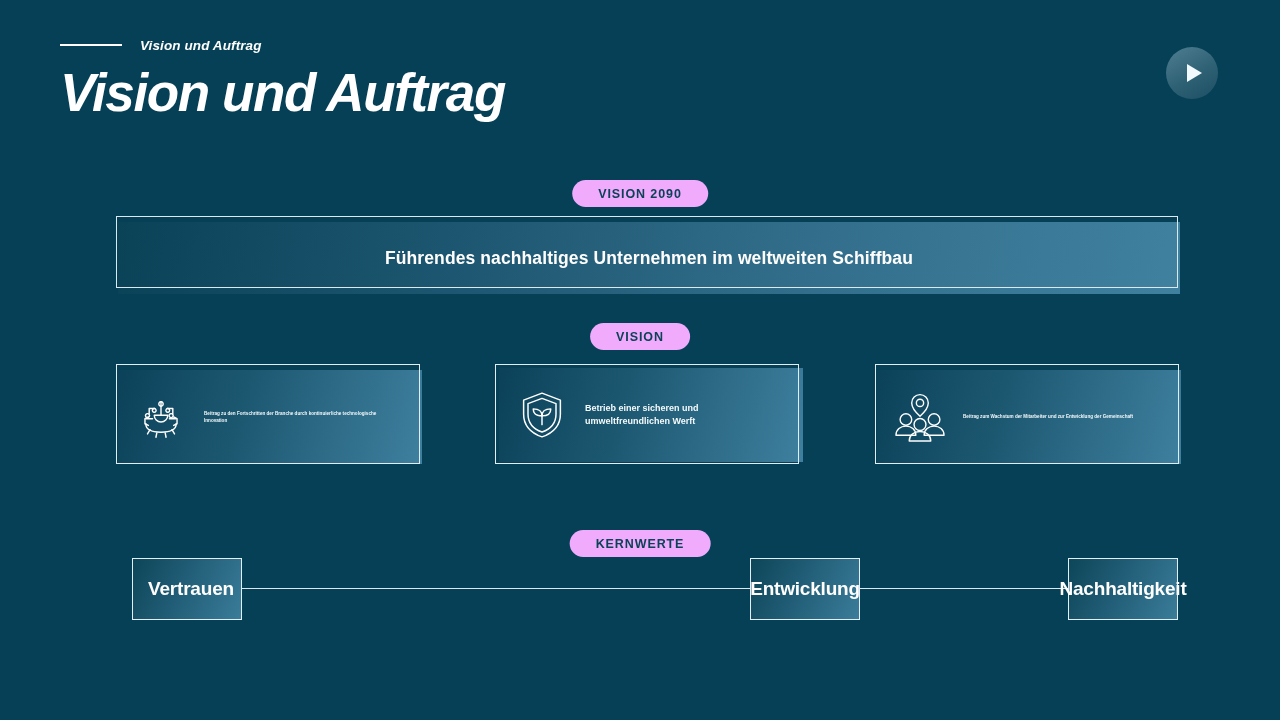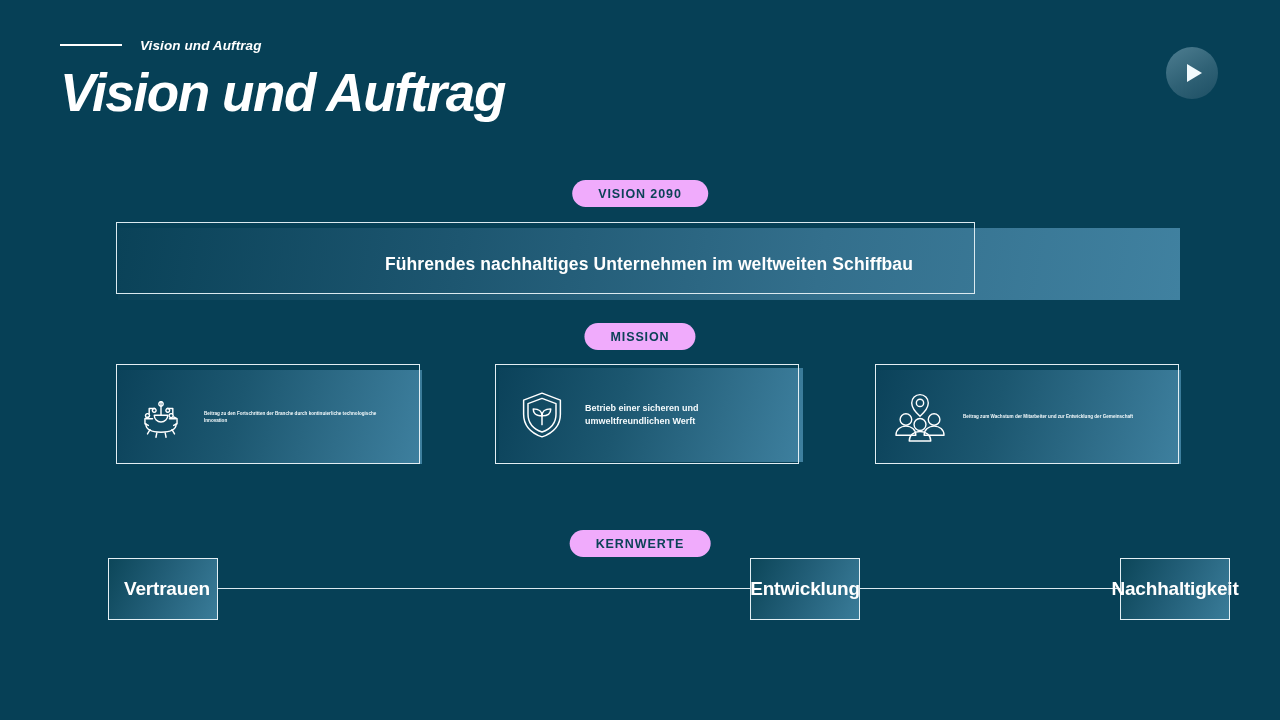--- a/index.html
+++ b/index.html
@@ -48,21 +48,21 @@
     border-radius:999px;
     font-size:12.5px; font-weight:bold; letter-spacing:0.9px;
     padding:7px 26px 6px;
     white-space:nowrap;
   }
   #pill-vision { top:180px; }
   #pill-mission { top:323px; }
   #pill-values  { top:530px; }
 
   
-  .vision-wrap { position:absolute; left:116px; top:216px; width:859px; height:72px;margin-top:6px; }
+  .vision-wrap { position:absolute; left:116px; top:216px; width:1062px; height:72px; }
   .vision-frame {
     position:absolute; left:0; top:0; width:100%; height:100%;
     border:1.4px solid #dbeaf0;
   }
   .vision-fill {
     position:absolute; left:2px; top:6px; width:1062px; height:72px;
     background:linear-gradient(100deg,#0a4258 0%,#1d5670 32%,#336f8c 66%,#4081a0 100%);
     display:flex; align-items:center; justify-content:center;
   }
   .vision-text {
@@ -103,24 +103,24 @@
   }
   .vbox {
     position:absolute; top:0; width:110px; height:62px;
     border:1.3px solid #e3eff4;
     background:linear-gradient(115deg,#0c4659 0%,#215d76 45%,#3a7c99 100%);
     display:flex; align-items:center; justify-content:center;
   }
   .vbox span {
     font-size:19px; font-weight:bold; color:#ffffff; white-space:nowrap; letter-spacing:-0.2px;
   }
-  #vbox-0 { left:108px;padding-left:8px; }
+  #vbox-0 { left:132px;padding-left:8px; }
   #vbox-1 { left:432px; }
   #vbox-2 { left:750px; }
-  #vbox-3 { left:1120px; }
+  #vbox-3 { left:1068px; }
 </style>
 </head>
 <body>
 
 <div class="header">
   <div class="eyebrow-row">
     <div class="eyebrow-rule"></div>
     <div class="eyebrow-text">Vision und Auftrag</div>
   </div>
   <div class="page-title">Vision und Auftrag</div>
@@ -132,21 +132,21 @@
 
 <div class="pill" id="pill-vision">VISION 2090</div>
 
 <div class="vision-wrap">
   <div class="vision-fill">
     <div class="vision-text">Führendes nachhaltiges Unternehmen im weltweiten Schiffbau</div>
   </div>
   <div class="vision-frame"></div>
 </div>
 
-<div class="pill" id="pill-mission">MISSION</div>
+<div class="pill" id="pill-mission">VISION</div>
 
 <div class="mission-row">
 
   <div class="mcard" id="mcard-1">
     <div class="mcard-fill">
       <div class="mcard-icon">
         <svg width="54" height="54" viewBox="0 0 64 64" fill="none" stroke="#ffffff" stroke-width="1.7" stroke-linecap="round" stroke-linejoin="round">
           <path d="M32 14 L32 30"></path>
           <path d="M32 14 a2.6 2.6 0 1 0 0.01 0"></path>
           <path d="M24 22 L18 22 L18 28"></path>

